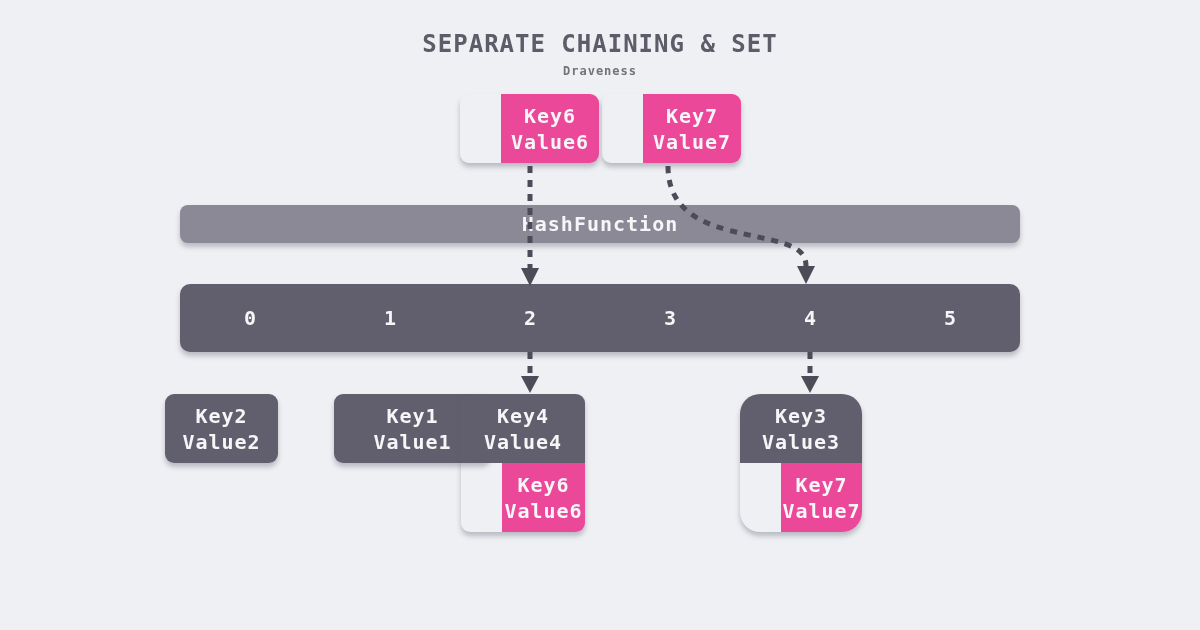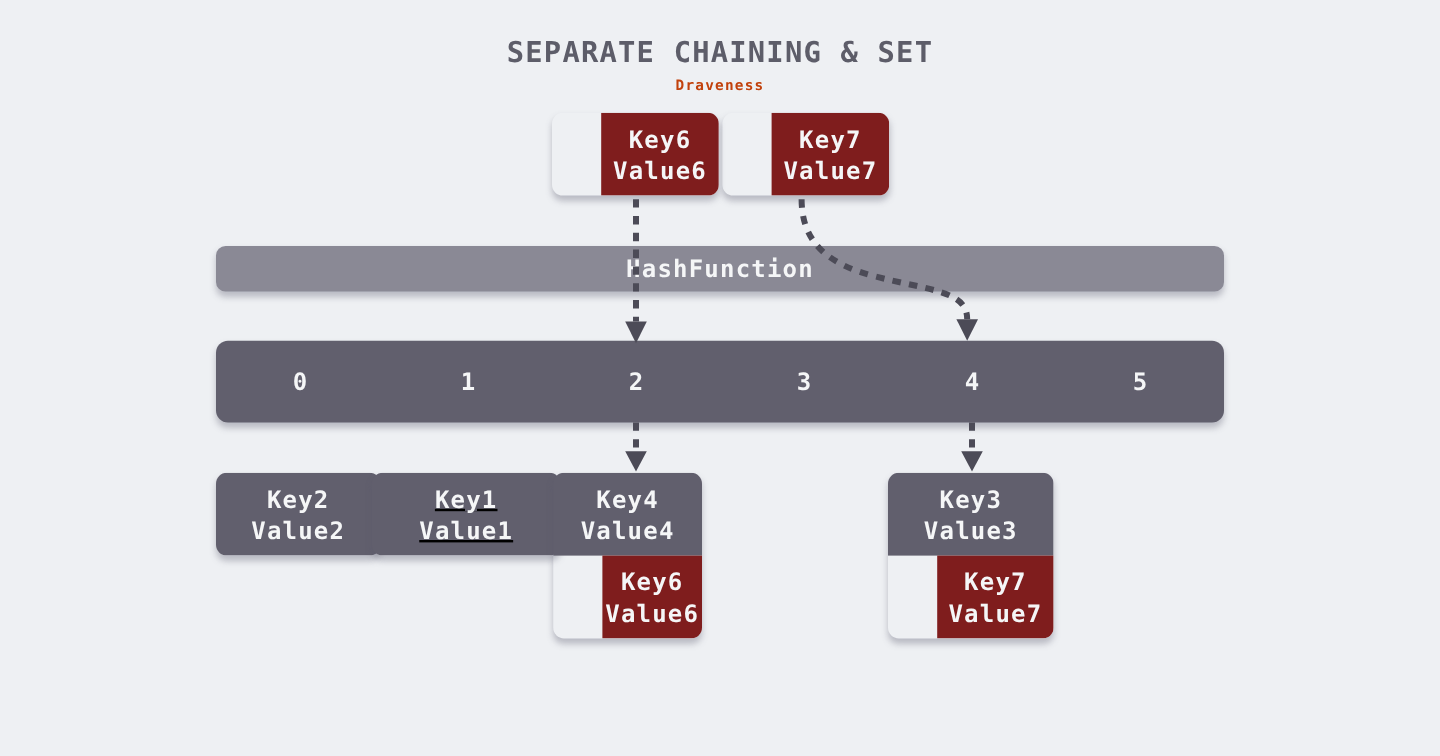--- a/index.html
+++ b/index.html
@@ -29,42 +29,42 @@
   }
   .subtitle {
     position: absolute;
     top: 64px;
     left: 0;
     width: 100%;
     text-align: center;
     font-size: 12px;
     font-weight: bold;
     letter-spacing: 1px;
-    color: #c2410c;
+    color: #737373;
   }
   .node {
     position: absolute;
     border-radius: 9px;
     overflow: hidden;
     box-shadow: 0 4px 5px rgba(90, 90, 108, 0.35);
   }
   .entry {
     height: 69px;
     display: flex;
     flex-direction: column;
     align-items: center;
     justify-content: center;
     color: #f5f6f7;
     font-size: 20px;
     font-weight: bold;
     letter-spacing: 1px;
     line-height: 26px;
   }
   .entry.dark { background: #615f6d; }
-  .entry.teal { background: #7f1d1d; margin-left: 41px; }
+  .entry.teal { background: #ec4899; margin-left: 41px; }
   .entry .line { display: block; }
   .hash-bar {
     position: absolute;
     left: 180px;
     top: 205px;
     width: 840px;
     height: 38px;
     background: #8a8995;
     border-radius: 8px;
     display: flex;
@@ -139,46 +139,46 @@
 
   <div class="bucket-bar">
     <div class="bucket">0</div>
     <div class="bucket">1</div>
     <div class="bucket">2</div>
     <div class="bucket">3</div>
     <div class="bucket">4</div>
     <div class="bucket">5</div>
   </div>
 
-  <div class="node" style="left:180px; top:394px; width:137px;">
+  <div class="node" style="left:165px; top:394px; width:113px;">
     <div class="entry dark">
       <span class="line">Key2</span>
       <span class="line">Value2</span>
     </div>
   </div>
 
-  <div class="node" style="left:310px; top:394px; width:157px;text-decoration:underline;">
+  <div class="node" style="left:334px; top:394px; width:157px;">
     <div class="entry dark">
       <span class="line">Key1</span>
       <span class="line">Value1</span>
     </div>
   </div>
 
   <div class="node" style="left:461px; top:394px; width:124px;">
     <div class="entry dark">
       <span class="line">Key4</span>
       <span class="line">Value4</span>
     </div>
     <div class="entry teal">
       <span class="line">Key6</span>
       <span class="line">Value6</span>
     </div>
   </div>
 
-  <div class="node" style="left:740px; top:394px; width:138px;">
+  <div class="node" style="left:740px; top:394px; width:122px;border-radius:20px;">
     <div class="entry dark">
       <span class="line">Key3</span>
       <span class="line">Value3</span>
     </div>
     <div class="entry teal">
       <span class="line">Key7</span>
       <span class="line">Value7</span>
     </div>
   </div>
 

